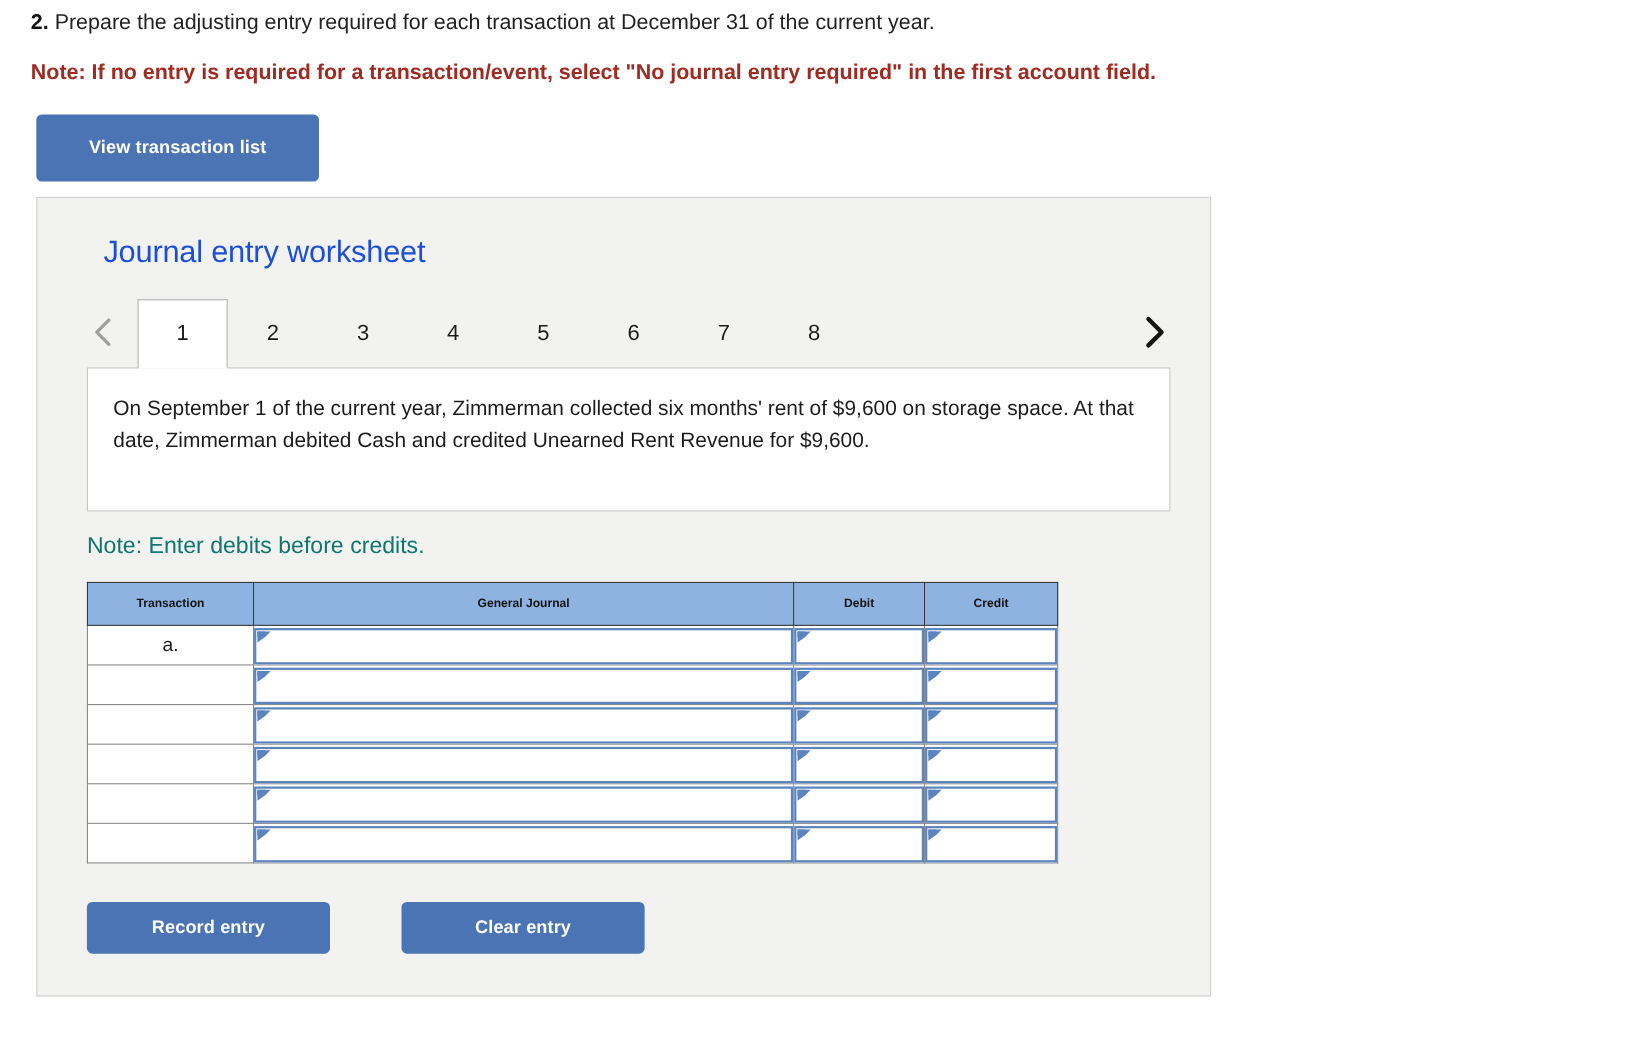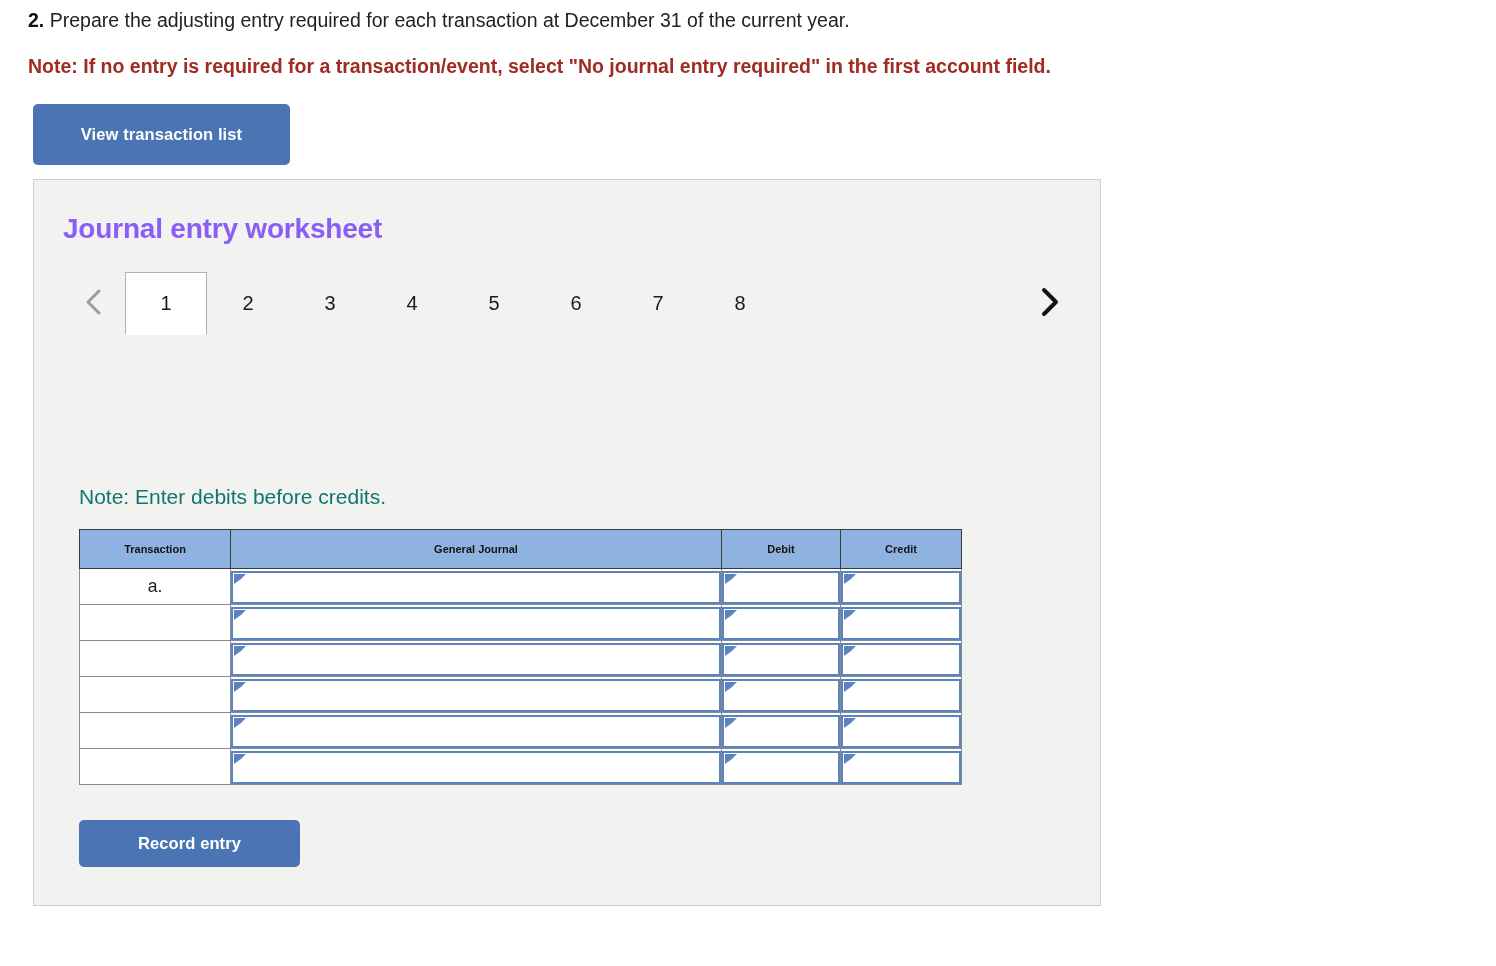--- a/index.html
+++ b/index.html
@@ -74,25 +74,25 @@
     top: 179px;
     width: 1068px;
     height: 727px;
     background: #f2f2f1;
     border: 1px solid #cfcfcf;
     box-sizing: border-box;
   }
 
   .panel-title {
     position: absolute;
-    left: 29px;
+    left: 60px;
     top: 33px;
     font-size: 28px;
-    font-weight: bold;
-    color: #8b5cf6;
+    font-weight: normal;
+    color: #1d4ed8;
     letter-spacing: -0.2px;
   }
 
   
   .tab-strip {
     position: absolute;
     left: 45px;
     top: 92px;
     width: 985px;
     height: 63px;
@@ -296,20 +296,23 @@
       <div class="tab" style="left:574px">8</div>
     </div>
 
     <div class="chev" id="next-page-arrow">
       <svg width="24" height="32" viewBox="0 0 24 32" aria-hidden="true">
         <polyline points="7,4 19,16 7,28" fill="none" stroke="#141414" stroke-width="4" stroke-linecap="round" stroke-linejoin="round"></polyline>
       </svg>
     </div>
   </div>
 
+  <div class="desc-box">
+    <div class="desc-text">On September 1 of the current year, Zimmerman collected six months' rent of $9,600 on storage space. At that date, Zimmerman debited Cash and credited Unearned Rent Revenue for $9,600.</div>
+  </div>
 
   <div class="debit-note">Note: Enter debits before credits.</div>
 
   <table class="journal-table">
     <thead>
       <tr>
         <th class="col-trans">Transaction</th>
         <th class="col-gj">General Journal</th>
         <th class="col-debit">Debit</th>
         <th class="col-credit">Credit</th>
@@ -392,14 +395,15 @@
         </td>
         <td class="cell-input-wrap">
           <div class="cell-input"></div>
         </td>
       </tr>
 
     </tbody>
   </table>
 
   <button class="btn" id="record-entry-button">Record entry</button>
+  <button class="btn" id="clear-entry-button">Clear entry</button>
 
 </div>
 
 </body></html>

